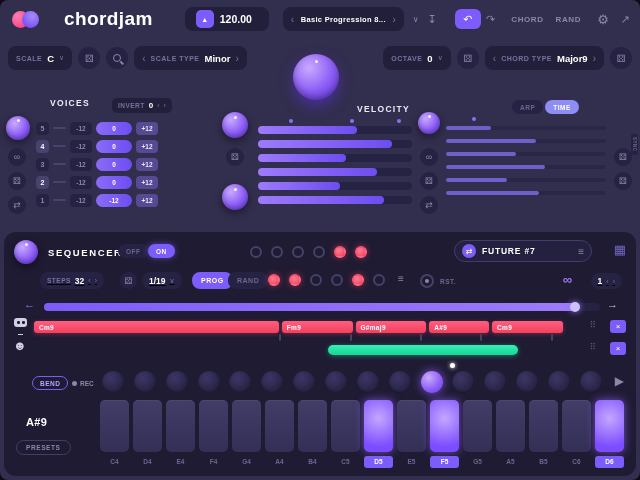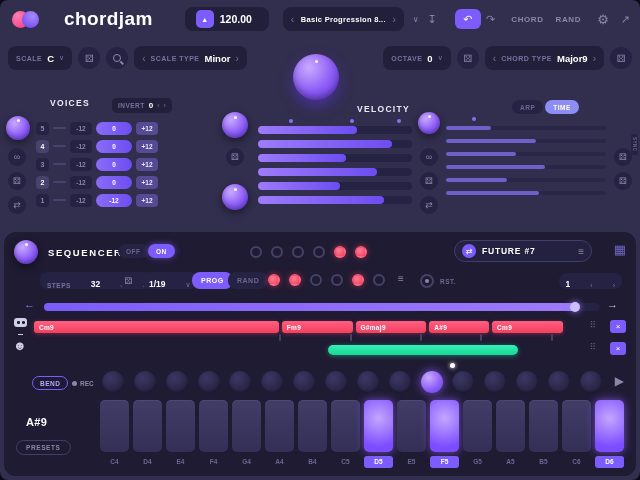--- a/index.html
+++ b/index.html
@@ -79,21 +79,21 @@
   .seq{position:absolute;left:4px;right:4px;top:232px;bottom:4px;background:#1f1b33;border-radius:12px;}
   .seqtitle{position:absolute;left:44px;top:15px;font-size:9.5px;font-weight:bold;color:#fff;letter-spacing:1.6px;}
   .sdot{width:12px;height:12px;border-radius:50%;border:2px solid #454168;}
   .sdot.on{border-color:transparent;background:radial-gradient(circle at 35% 30%,#ff7d95,#f43f5e);box-shadow:0 0 6px rgba(244,63,94,.6);}
   .dotsrow{position:absolute;display:flex;gap:9px;}
   .future{position:absolute;left:450px;top:8px;width:138px;height:22px;border:1px solid #413d68;background:#242040;border-radius:11px;display:flex;align-items:center;gap:6px;padding:0 7px;}
   .swapicon{width:14px;height:14px;border-radius:50%;background:#7c5cfa;color:#fff;font-size:8px;display:flex;align-items:center;justify-content:center;}
   .futname{font-size:8.5px;font-weight:bold;color:#fff;letter-spacing:.8px;}
   .menuicon{margin-left:auto;color:#8a87a8;font-size:10px;}
   .gridicon{position:absolute;right:10px;top:10px;color:#6f66c0;font-size:13px;}
-  .spill{position:absolute;height:17px;background:#262243;border-radius:8px;display:flex;align-items:flex-end;gap:20px;padding:0 7px;}
+  .spill{position:absolute;height:17px;background:#262243;border-radius:8px;display:flex;align-items:center;gap:4px;padding:0 7px;text-decoration:underline;}
   .spill .val{font-size:8.5px;font-weight:bold;color:#fff;}
   .sbtn{position:absolute;height:17px;border-radius:8px;font-size:7px;font-weight:bold;display:flex;align-items:center;justify-content:center;padding:0 9px;letter-spacing:.5px;}
   .sbtn.prog{background:#7c5cfa;color:#fff;}
   .sbtn.rand{background:#262243;color:#6b6790;}
   .rsticon{position:absolute;width:14px;height:14px;border-radius:50%;border:2px solid #454168;}
   .rsticon::after{content:"";position:absolute;left:3px;top:3px;width:4px;height:4px;border-radius:50%;background:#8a87a8;}
   .rstlabel{position:absolute;font-size:6.5px;font-weight:bold;color:#6b6790;letter-spacing:.5px;}
   .inficon{position:absolute;color:#9d7bfa;font-size:13px;font-weight:bold;}
   .arrow{position:absolute;font-size:11px;}
   .progtrack{position:absolute;left:40px;right:36px;top:71px;height:8px;background:#262243;border-radius:4px;}

